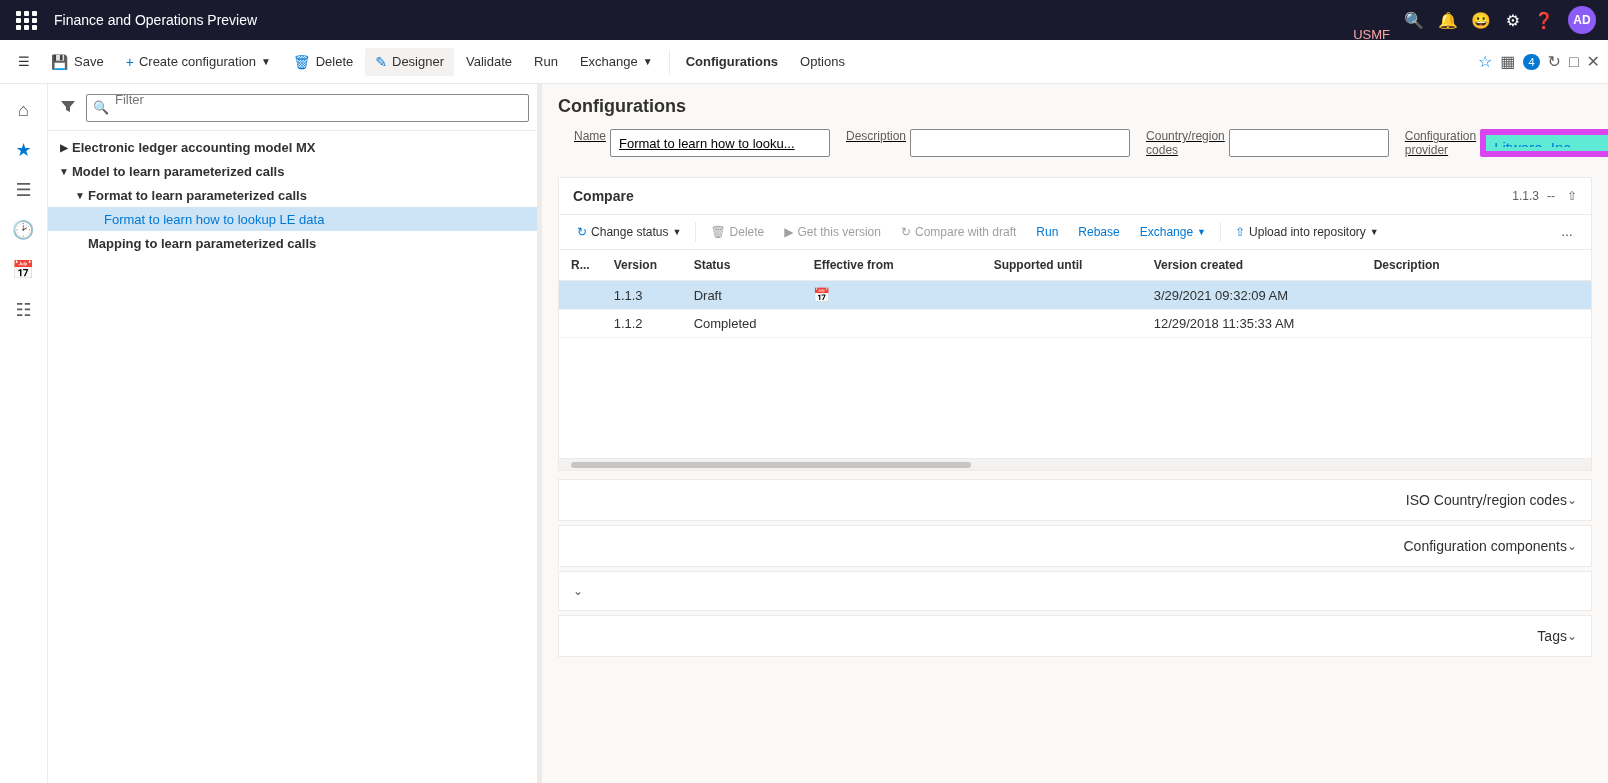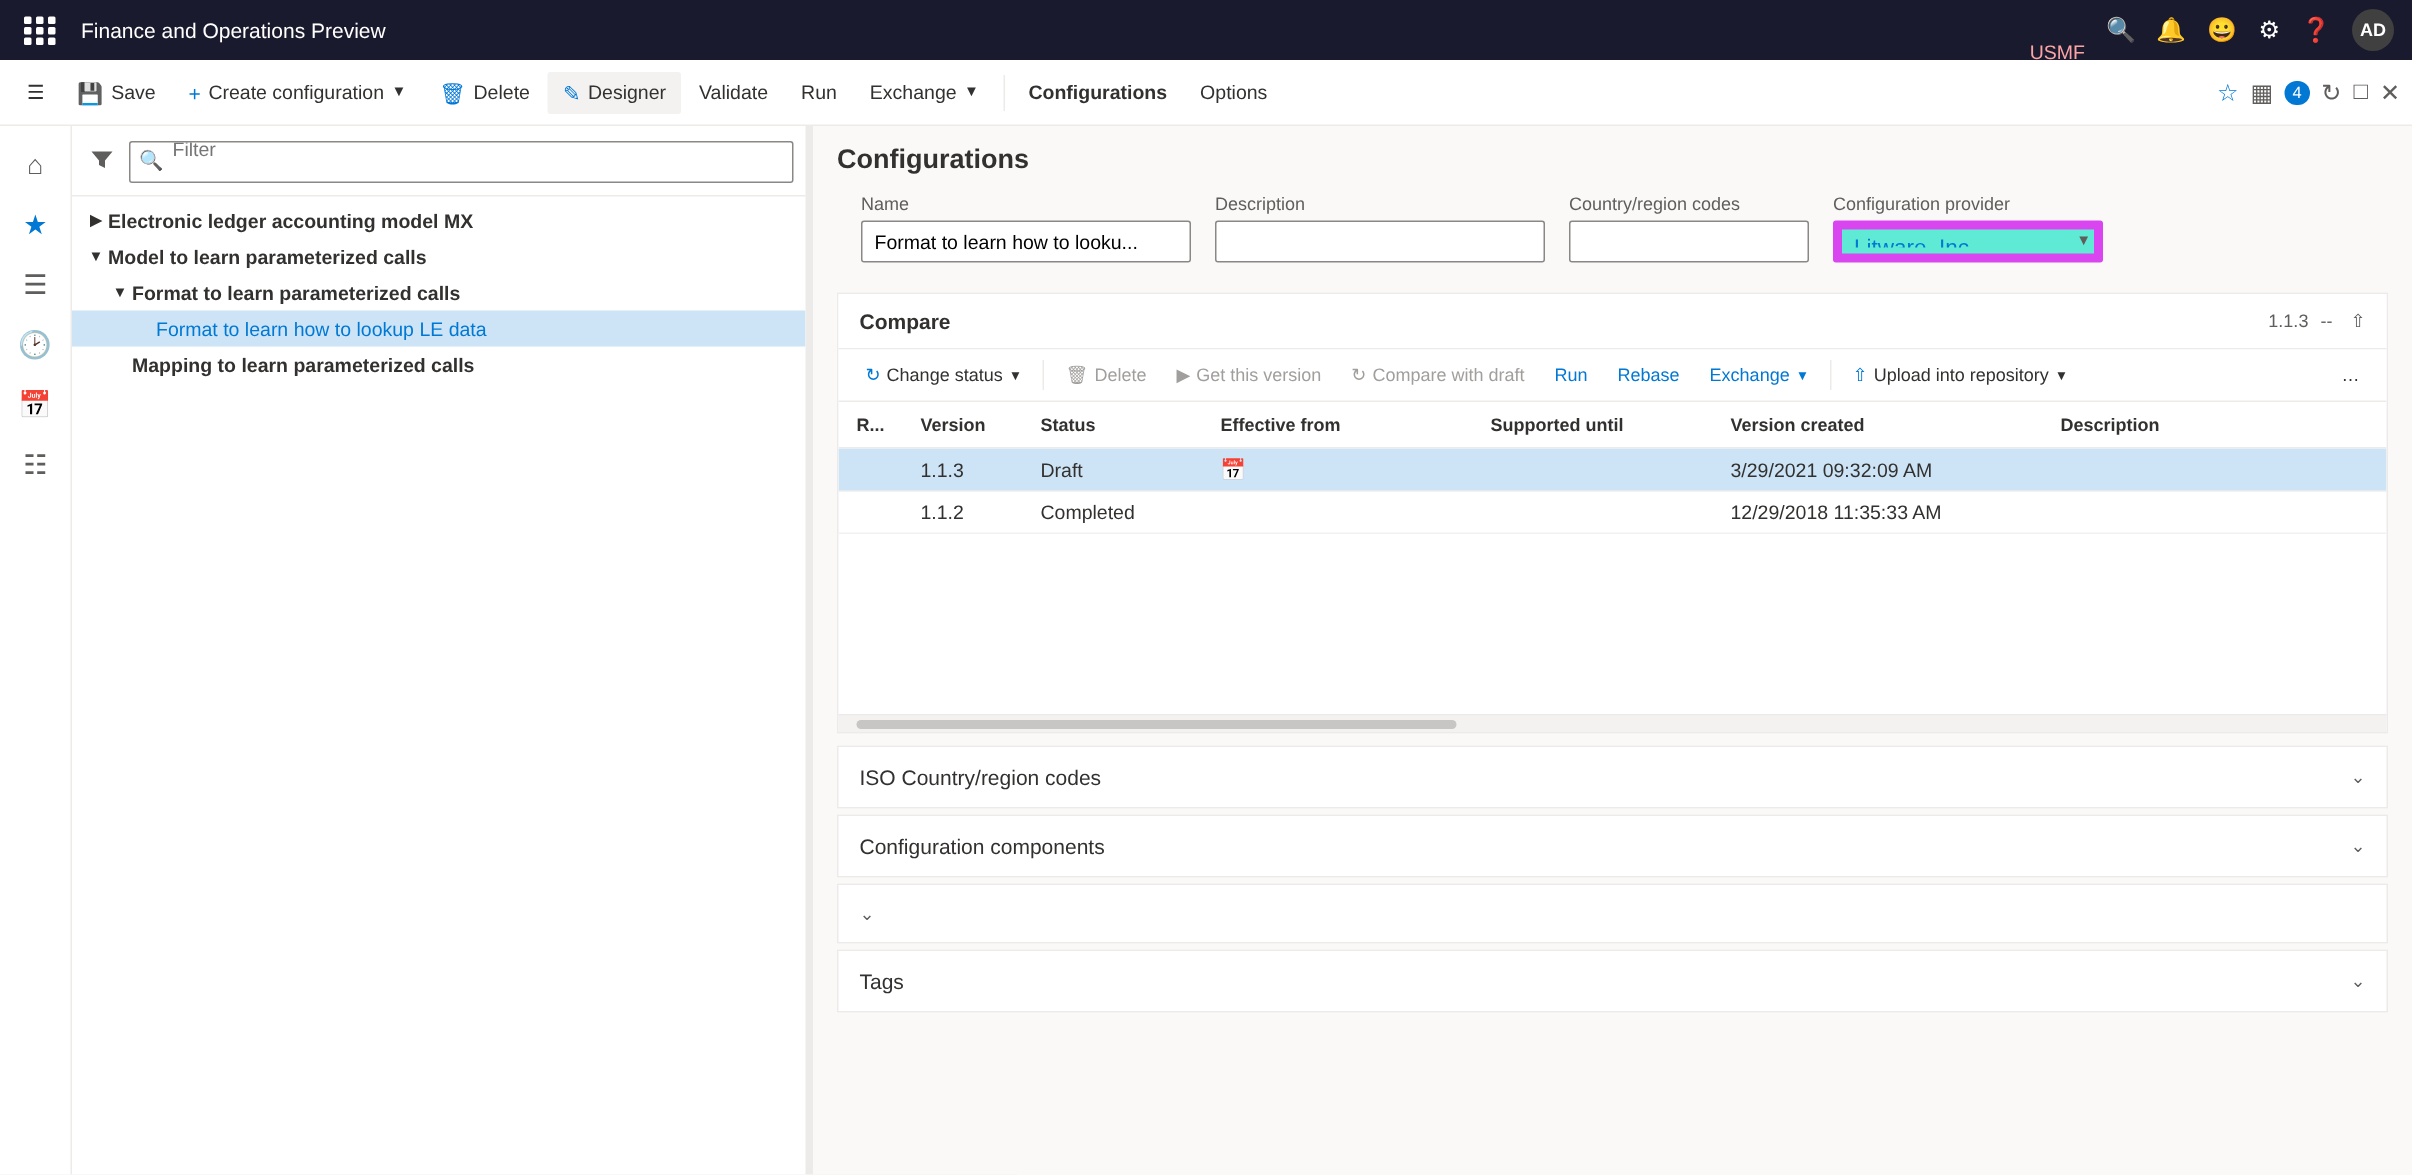--- a/index.html
+++ b/index.html
@@ -12,21 +12,21 @@
       height: 40px;
       display: flex;
       align-items: center;
       padding: 0 12px;
       gap: 12px;
     }
     .title-bar-title { font-size: 14px; font-weight: 500; color: white; }
     .title-bar-right { display: flex; align-items: center; gap: 14px; margin-left: auto; }
     .title-bar-user { font-size: 13px; color: #fca5a5; margin-top: 28px; }
     .title-bar-icon { color: white; font-size: 16px; cursor: pointer; }
-    .avatar { background: #404040; color: white; border-radius: 50%; width: 28px; height: 28px; display: flex; align-items: center; justify-content: center; font-size: 12px; font-weight: 600; }
+    .avatar { background: #8b5cf6; color: white; border-radius: 50%; width: 28px; height: 28px; display: flex; align-items: center; justify-content: center; font-size: 12px; font-weight: 600; }
     .waffle { display: grid; grid-template-columns: repeat(3, 6px); gap: 2px; padding: 4px; cursor: pointer; }
     .waffle-dot { width: 5px; height: 5px; background: white; border-radius: 1px; }
 
     
     .toolbar {
       background: white;
       border-bottom: 1px solid #edebe9;
       height: 44px;
       display: flex;
       align-items: center;
@@ -97,21 +97,21 @@
       flex: 1;
       background: #faf9f8;
       overflow-y: auto;
       padding: 0;
     }
     .content-header { padding: 12px 16px 8px; }
     .content-title { font-size: 18px; font-weight: 600; color: #323130; margin-bottom: 12px; }
 
     
     .form-row { display: flex; gap: 16px; margin-bottom: 12px; padding: 0 16px; }
-    .form-field { display: flex; flex-direction: column; gap: 4px; }
+    .form-field { display: flex; flex-direction: row; gap: 4px; text-decoration: underline; }
     .form-label { font-size: 12px; color: #605e5c; font-weight: 400; }
     .form-input {
       border: 1px solid #8a8886; padding: 4px 8px; font-size: 13px;
       border-radius: 2px; background: white; outline: none; height: 28px;
     }
     .form-select-wrap { position: relative; }
     .form-select {
       border: 6px solid #d946ef; padding: 4px 28px 4px 8px;
       font-size: 15px; border-radius: 2px; background: #5eead4;
       outline: none; height: 28px; appearance: none; cursor: pointer; color: #0078d4; min-width: 180px;
@@ -174,20 +174,21 @@
     .scroll-thumb { height: 6px; background: #c8c6c4; border-radius: 3px; width: 400px; margin-left: 8px; }
 
     
     .collapsed-section {
       border: 1px solid #edebe9; margin: 0 16px 4px;
       background: white;
     }
     .collapsed-header {
       display: flex; align-items: center; padding: 12px 14px;
       cursor: pointer;
+      text-align: right;
     }
     .collapsed-title { font-size: 14px; font-weight: 400; color: #323130; flex: 1; }
     .collapsed-chevron { font-size: 12px; color: #605e5c; }
   </style>
 </head>
 <body>
 
 <div class="title-bar">
   <div class="waffle">
     <div class="waffle-dot"></div>

